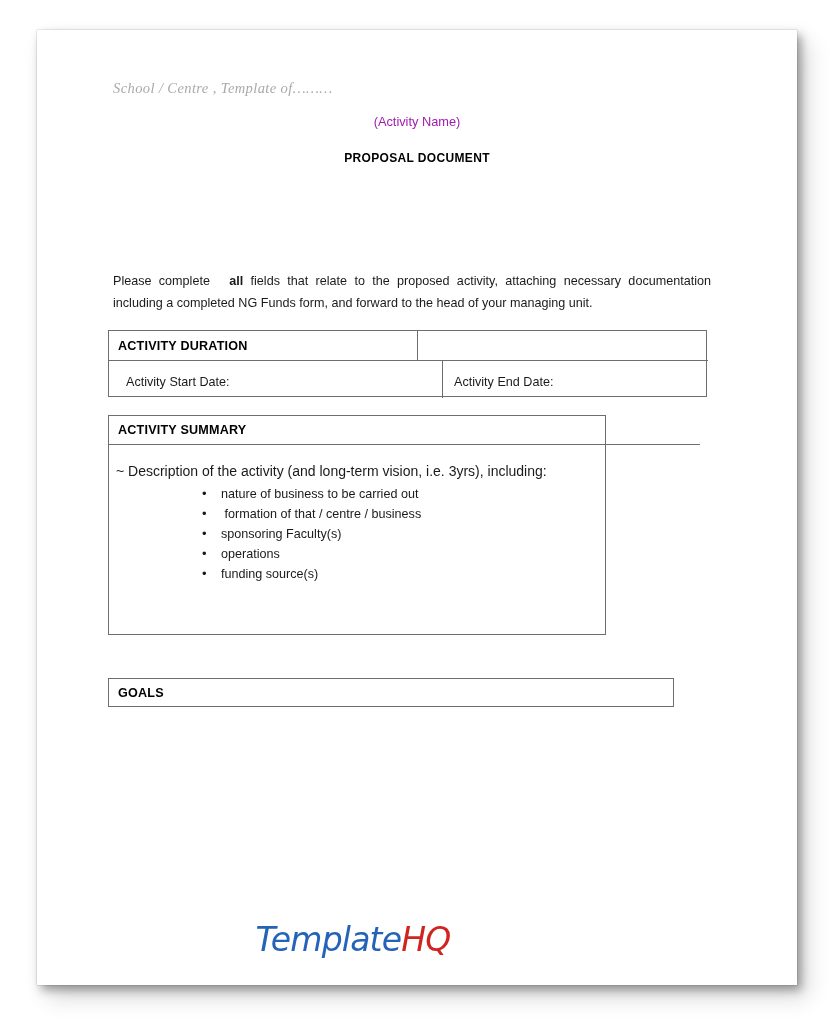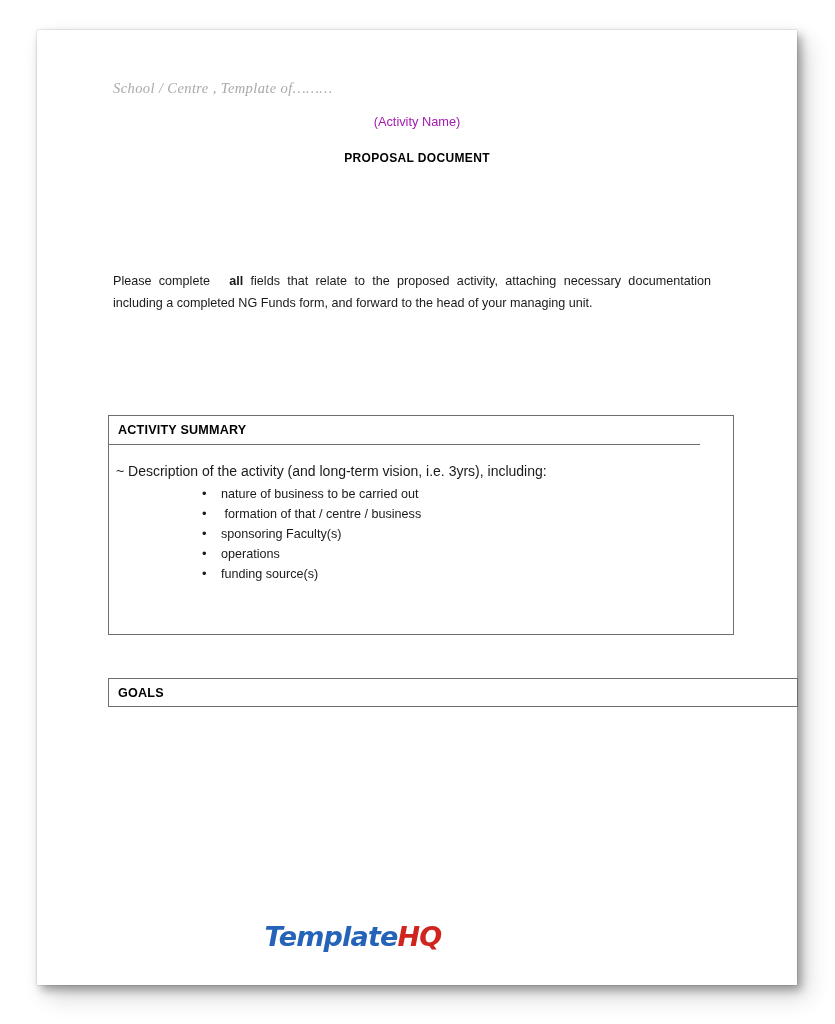--- a/index.html
+++ b/index.html
@@ -135,21 +135,21 @@
   .duration-vdiv-top { left: 308px; top: 0; height: 29px; }
   .duration-vdiv-bot { left: 333px; top: 29px; height: 38px; }
   .duration-title { left: 9px; top: 8px; }
   .start-date { left: 17px; top: 44px; }
   .end-date { left: 345px; top: 44px; }
 
   
   .summary-box {
     left: 71px;
     top: 385px;
-    width: 626px;
+    width: 498px;
     height: 220px;
   }
   .summary-rowline {
     position: absolute;
     left: 0;
     top: 28px;
     width: 591px;
     height: 1.3px;
     background: #6e6e6e;
   }
@@ -187,36 +187,36 @@
     top: 0;
     line-height: 20px;
     font-size: 13px;
     color: #1a1a1a;
   }
 
   
   .goals-box {
     left: 71px;
     top: 648px;
-    width: 690px;
+    width: 566px;
     height: 29px;
   }
   .goals-title { left: 9px; top: 7px; }
 
   
   .logo {
     position: absolute;
     left: 0;
     top: 893px;
     width: 632px;
     text-align: center;
     font-family: "DejaVu Sans", sans-serif;
-    font-weight: bold;
+    font-weight: normal;
     font-style: italic;
-    font-size: 27px;
+    font-size: 33px;
     letter-spacing: -0.8px;
     line-height: 1;
   }
   .logo .lg-a { color: #2563b8; }
   .logo .lg-b { color: #d0241f; }
 </style>
 </head>
 <body>
 
 <div class="canvas">
@@ -225,20 +225,31 @@
 
       <div class="school-line">School / Centre , Template of………</div>
 
       <div class="activity-name">(Activity Name)</div>
 
       <div class="doc-title">PROPOSAL DOCUMENT</div>
 
 
       <div class="para para-2"><span>Please complete </span><b>all</b><span> fields that relate to the proposed activity, attaching necessary documentation including a completed NG Funds form, and forward to the head of your managing unit.</span></div>
 
+      <div class="box duration-table">
+        <div class="duration-rowline"></div>
+        <div class="vdiv duration-vdiv-top"></div>
+        <div class="vdiv duration-vdiv-bot"></div>
+
+        <div class="box-label duration-title">ACTIVITY DURATION</div>
+
+        <div class="cell-label start-date">Activity Start Date:</div>
+
+        <div class="cell-label end-date">Activity End Date:</div>
+      </div>
 
       <div class="box summary-box">
         <div class="summary-rowline"></div>
 
         <div class="box-label summary-title">ACTIVITY SUMMARY</div>
 
         <div class="summary-desc">~ Description of the activity (and long-term vision, i.e. 3yrs), including:</div>
 
         <ul class="bullet-list">
           <li><span class="dot">•</span><span>nature of business to be carried out</span></li>

